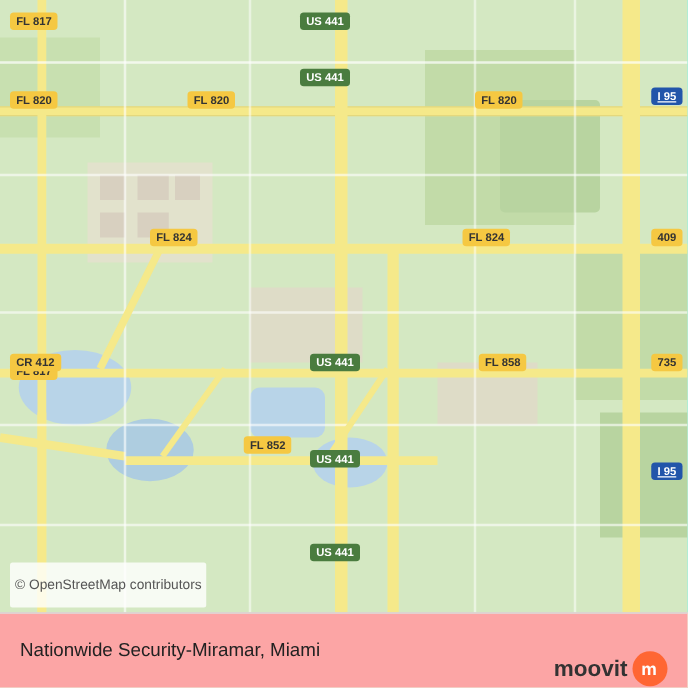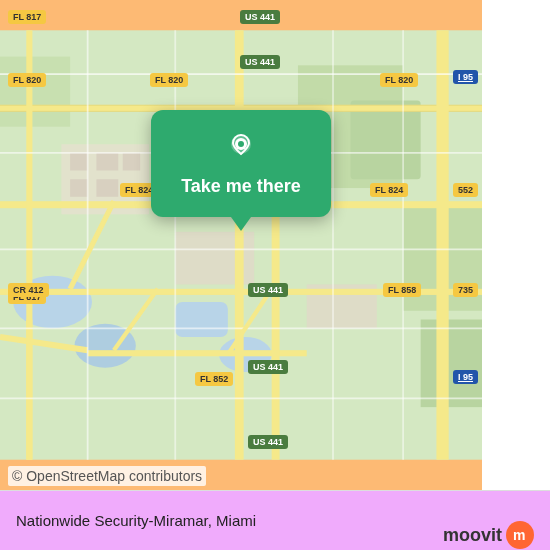--- a/index.html
+++ b/index.html
@@ -6,25 +6,25 @@
 
     body {
       width: 550px;
       height: 550px;
       overflow: hidden;
       font-family: Arial, sans-serif;
       position: relative;
     }
 
     #map-container {
-      width: 482px;
+      width: 550px;
       height: 490px;
       position: relative;
       overflow: hidden;
-      background-color: #fdba74;
+      background-color: #5eead4;
     }
 
     
     .highway-label {
       position: absolute;
       background-color: #4a7c3f;
       color: white;
       font-size: 9px;
       font-weight: bold;
       padding: 2px 5px;
@@ -91,37 +91,37 @@
       color: white;
       font-size: 18px;
       font-weight: 600;
       white-space: nowrap;
     }
 
     
     #bottom-bar {
       width: 550px;
       height: 60px;
-      background-color: #f0abfc;
+      background-color: #fca5a5;
       display: flex;
       align-items: center;
       justify-content: space-between;
       padding: 0 16px;
       border-top: 1px solid #ddd;
       position: relative;
     }
 
     .attribution {
-      font-size: 14px;
+      font-size: 11px;
       color: #555;
       position: absolute;
       bottom: 495px;
       left: 8px;
       background: rgba(255,255,255,0.8);
-      padding: 2px 4px;
+      padding: 12px 4px;
       border-radius: 2px;
       z-index: 5;
     }
 
     .location-name {
       font-size: 15px;
       font-weight: 500;
       color: #222;
     }
 
@@ -238,51 +238,42 @@
   <div class="highway-label fl" style="position:absolute;top:73px;left:380px;">FL 820</div>
 
   <div class="highway-label interstate" style="position:absolute;top:70px;right:4px;">I 95</div>
 
   <div class="highway-label fl" style="position:absolute;top:290px;left:8px;">FL 817</div>
 
   <div class="highway-label fl" style="position:absolute;top:183px;left:120px;">FL 824</div>
 
   <div class="highway-label fl" style="position:absolute;top:183px;left:370px;">FL 824</div>
 
-  <div class="highway-label fl" style="position:absolute;top:183px;right:4px;background:#f5c842;color:#333;">552</div>
+  <div class="highway-label fl" style="position:absolute;top:183px;right:4px;background:#f5c842;color:#333;">409</div>
 
   <div class="highway-label cr" style="position:absolute;top:283px;left:8px;">CR 412</div>
 
   <div class="highway-label us" style="position:absolute;top:283px;left:248px;">US 441</div>
 
   <div class="highway-label fl" style="position:absolute;top:283px;left:383px;">FL 858</div>
 
   <div class="highway-label fl" style="position:absolute;top:283px;right:4px;">735</div>
 
-  <div class="highway-label fl" style="position:absolute;top:372px;left:195px;">FL 852</div>
+  <div class="highway-label fl" style="position:absolute;top:349px;left:195px;">FL 852</div>
 
   <div class="highway-label us" style="position:absolute;top:360px;left:248px;">US 441</div>
 
   <div class="highway-label us" style="position:absolute;top:435px;left:248px;">US 441</div>
 
   <div class="highway-label interstate" style="position:absolute;top:370px;right:4px;">I 95</div>
 
   <div class="attribution" style="position:absolute;bottom:4px;left:8px;">
     <span>© OpenStreetMap contributors</span>
   </div>
 
-  <div id="popup-card">
-    <svg class="pin-icon" viewBox="0 0 36 36" fill="none" xmlns="http://www.w3.org/2000/svg">
-      <circle cx="18" cy="14" r="10" fill="white" opacity="0.25"></circle>
-      <circle cx="18" cy="14" r="6" fill="white"></circle>
-      <circle cx="18" cy="14" r="3" fill="#2eaa6e"></circle>
-      <path d="M18 24 C18 24 10 17 10 13 C10 8.6 13.6 5 18 5 C22.4 5 26 8.6 26 13 C26 17 18 24 18 24Z" fill="none" stroke="white" stroke-width="2"></path>
-    </svg>
-    <span class="take-me-there-label">Take me there</span>
-  </div>
 </div>
 
 <div id="bottom-bar">
   <span class="location-name">Nationwide Security-Miramar, Miami</span>
   <div class="moovit-logo">
     <span class="moovit-text">moovit</span>
     <div class="moovit-dot">
       <svg width="18" height="18" viewBox="0 0 18 18">
         <text x="2" y="14" font-size="14" font-weight="bold" fill="white" font-family="Arial">m</text>
       </svg>

